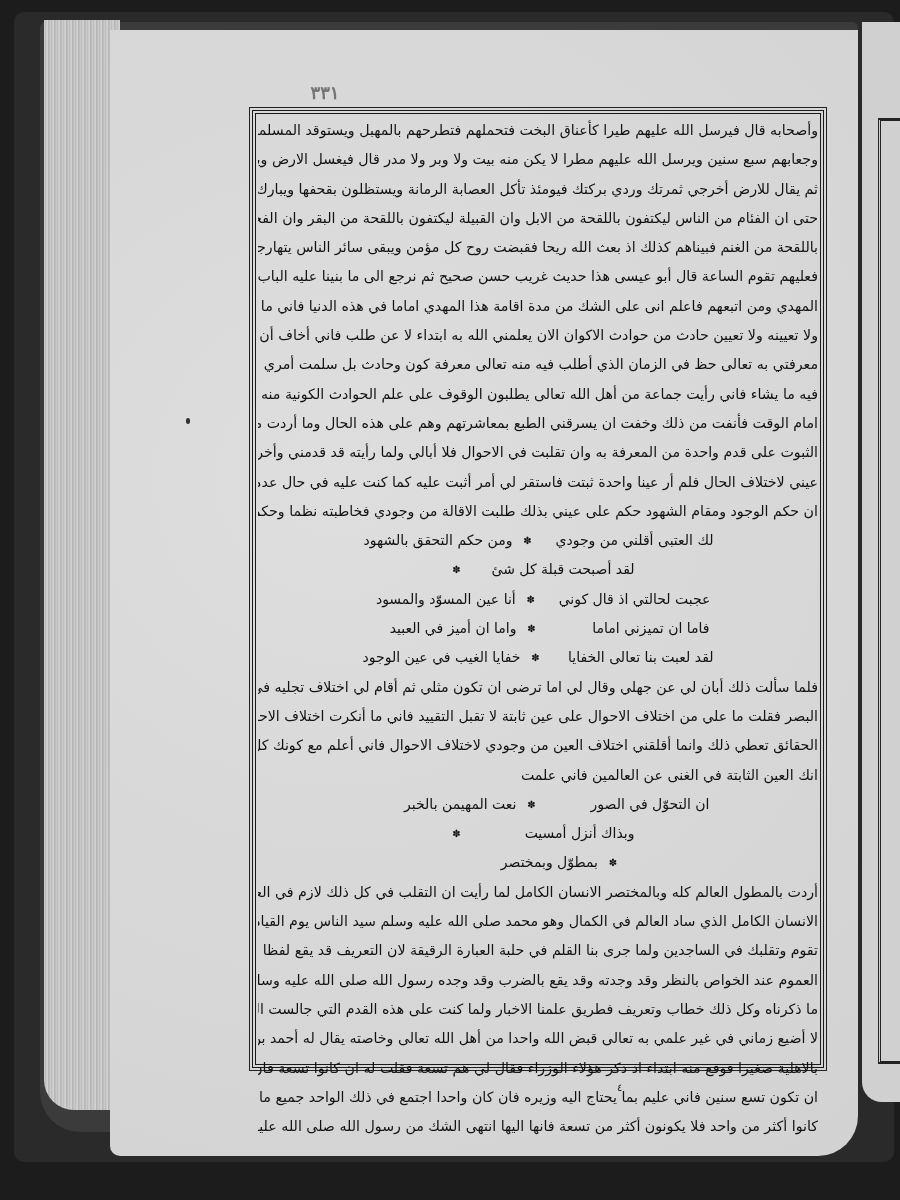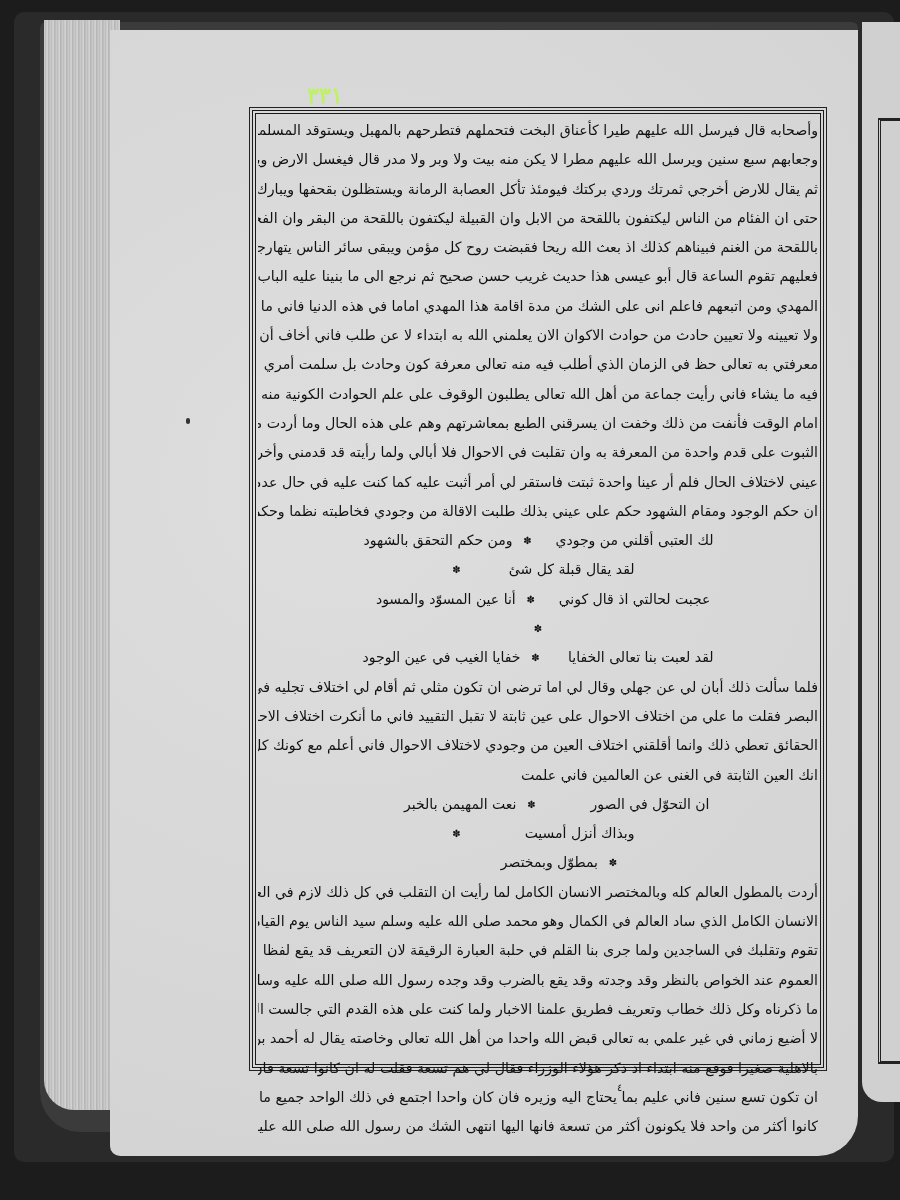--- a/index.html
+++ b/index.html
@@ -31,21 +31,21 @@
     .facing-page {
       position: absolute; left: 862px; top: 22px; width: 38px; height: 1080px;
       background: #d0d0d0; border-radius: 0 0 0 20px;
     }
     .facing-frame {
       position: absolute; left: 878px; top: 118px; width: 30px; height: 940px;
       border-left: 3px double #222; border-top: 3px solid #222; border-bottom: 3px solid #222;
     }
     .page-number {
       position: absolute; left: 300px; top: 82px; width: 50px; text-align: center;
-      font-family: "DejaVu Serif", serif; font-weight: bold; font-size: 22px; color: #bef264;
+      font-family: "DejaVu Serif", serif; font-weight: bold; font-size: 18px; color: #737373;
     }
     .frame {
       position: absolute; left: 252px; top: 110px; width: 572px; height: 958px;
       border: 4px double #1a1a1a; box-sizing: border-box;
       outline: 1px solid #222; outline-offset: 2px;
     }
     .text-area {
       position: absolute; left: 258px; top: 116px; width: 560px; height: 946px;
       direction: rtl; text-align: justify; color: #111;
       font-family: "DejaVu Sans", sans-serif; font-size: 14.2px; line-height: 29.3px;
@@ -101,30 +101,32 @@
   <span class="prose-line">الثبوت على قدم واحدة من المعرفة به وان تقلبت في الاحوال فلا أبالي ولما رأيته قد قدمني وأخرني ورأيت اختلاف</span>
   <span class="prose-line">عيني لاختلاف الحال فلم أر عينا واحدة ثبتت فاستقر لي أمر أثبت عليه كما كنت عليه في حال عدمي ورأيت</span>
   <span class="prose-line" style="text-align-last:right">ان حكم الوجود ومقام الشهود حكم على عيني بذلك طلبت الاقالة من وجودي فخاطبته نظما وحكما</span>
 
   <div class="verse">
     <span class="hemistich hemistich-b">لك العتبى أقلني من وجودي</span>
     <span class="star">✽</span>
     <span class="hemistich hemistich-a">ومن حكم التحقق بالشهود</span>
   </div>
   <div class="verse">
-    <span class="hemistich hemistich-b">لقد يقال قبلة كل شئ</span>
+    <span class="hemistich hemistich-b">لقد أصبحت قبلة كل شئ</span>
     <span class="star">✽</span>
   </div>
   <div class="verse">
     <span class="hemistich hemistich-b">عجبت لحالتي اذ قال كوني</span>
     <span class="star">✽</span>
     <span class="hemistich hemistich-a">أنا عين المسوّد والمسود</span>
   </div>
   <div class="verse">
+    <span class="hemistich hemistich-b">فاما ان تميزني اماما</span>
     <span class="star">✽</span>
+    <span class="hemistich hemistich-a">واما ان أميز في العبيد</span>
   </div>
   <div class="verse">
     <span class="hemistich hemistich-b">لقد لعبت بنا تعالى الخفايا</span>
     <span class="star">✽</span>
     <span class="hemistich hemistich-a">خفايا الغيب في عين الوجود</span>
   </div>
 
   <span class="prose-line">فلما سألت ذلك أبان لي عن جهلي وقال لي اما ترضى ان تكون مثلي ثم أقام لي اختلاف تجليه في الصور وما يدركه من ذاته</span>
   <span class="prose-line">البصر فقلت ما علي من اختلاف الاحوال على عين ثابتة لا تقبل التقييد فاني ما أنكرت اختلاف الاحوال فان</span>
   <span class="prose-line">الحقائق تعطي ذلك وانما أقلقني اختلاف العين من وجودي لاختلاف الاحوال فاني أعلم مع كونك كل يوم في شأن</span>

